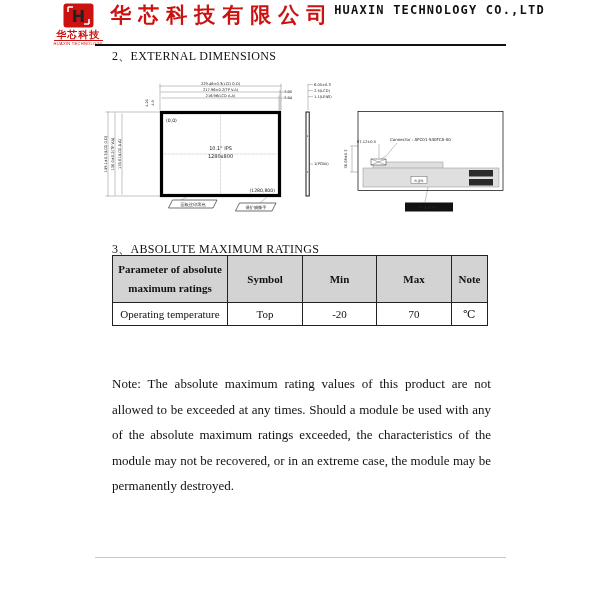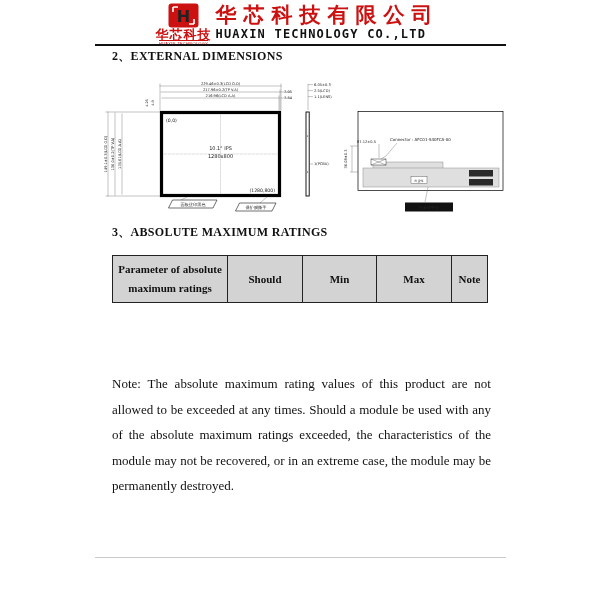--- a/index.html
+++ b/index.html
@@ -2,30 +2,30 @@
 <html><head>
 <meta charset="utf-8">
 <style>
   html,body{margin:0;padding:0;}
   #page{position:relative;width:600px;height:600px;background:#ffffff;overflow:hidden;
         font-family:"Liberation Serif","DejaVu Serif",serif;color:#111;}
   
   #header{position:absolute;top:3px;left:0;width:100%;display:flex;justify-content:center;gap:9px;}
   .logo-col{display:flex;flex-direction:column;align-items:center;width:46px;}
   .logo-mark{width:31px;height:25px;}
-  .logo-sub-cn{font-family:sans-serif;font-weight:bold;color:#cc1111;font-size:13px;letter-spacing:1px;line-height:11px;margin-top:1px;white-space:nowrap;}
+  .logo-sub-cn{font-family:sans-serif;font-weight:bold;color:#cc1111;font-size:10px;letter-spacing:1px;line-height:11px;margin-top:1px;white-space:nowrap;}
   .logo-sub-en{font-family:"Liberation Sans",sans-serif;color:#cc1111;font-size:4px;letter-spacing:.3px;line-height:4px;white-space:nowrap;border-top:1px solid #cc1111;padding-top:1px;}
-  .title-col{display:flex;flex-direction:column;}
+  .title-col{display:flex;flex-direction:row;}
   .company-cn{font-family:sans-serif;font-weight:bold;color:#cc1111;font-size:21px;letter-spacing:7px;line-height:24px;white-space:nowrap;}
   .company-en{font-family:"DejaVu Sans Mono",monospace;font-weight:bold;color:#111;font-size:12px;letter-spacing:1.2px;line-height:15px;white-space:nowrap;}
   #header-rule{position:absolute;top:44px;left:95px;width:411px;border-top:2px solid #111;}
   
-  .sec-title{position:absolute;left:112px;font-size:12px;font-weight:bold;letter-spacing:.3px;white-space:nowrap;}
+  .sec-title{position:absolute;left:112px;font-size:12px;font-weight:normal;letter-spacing:.3px;white-space:nowrap;}
   #sec2{top:48px;}
-  #sec3{top:224px;}
+  #sec3{top:241px;}
   
   #figure{position:absolute;left:95px;top:76px;width:412px;height:140px;}
   
   #ratings{position:absolute;left:112px;top:255px;border-collapse:collapse;table-layout:fixed;}
   #ratings th,#ratings td{border:1px solid #222;text-align:center;vertical-align:middle;
         font-size:11px;padding:0 3px;overflow:hidden;}
   #ratings th{background:#d3d3d3;font-weight:bold;height:46px;line-height:19px;}
   #ratings td{height:22px;font-weight:normal;}
   
   #note{position:absolute;left:112px;top:371px;width:379px;font-size:13px;line-height:25.5px;text-align:justify;}
@@ -170,27 +170,34 @@
     <colgroup>
         <col style="width:115px">
         <col style="width:75px">
         <col style="width:74px">
         <col style="width:75px">
         <col style="width:36px">
       </colgroup>
     <thead>
       <tr>
         <th>Parameter of absolute maximum ratings</th>
-        <th>Should</th>
+        <th>Symbol</th>
         <th>Min</th>
         <th>Max</th>
         <th>Note</th>
       </tr>
     </thead>
     <tbody>
+      <tr>
+        <td>Operating temperature</td>
+        <td>Top</td>
+        <td>-20</td>
+        <td>70</td>
+        <td>℃</td>
+      </tr>
     </tbody>
   </table>
 
   <div id="note">Note: The absolute maximum rating values of this product are not allowed to be exceeded at any times. Should a module be used with any of the absolute maximum ratings exceeded, the characteristics of the module may not be recovered, or in an extreme case, the module may be permanently destroyed.</div>
 
   <div id="footer-rule"></div>
 
 </div>
 
 </body></html>

